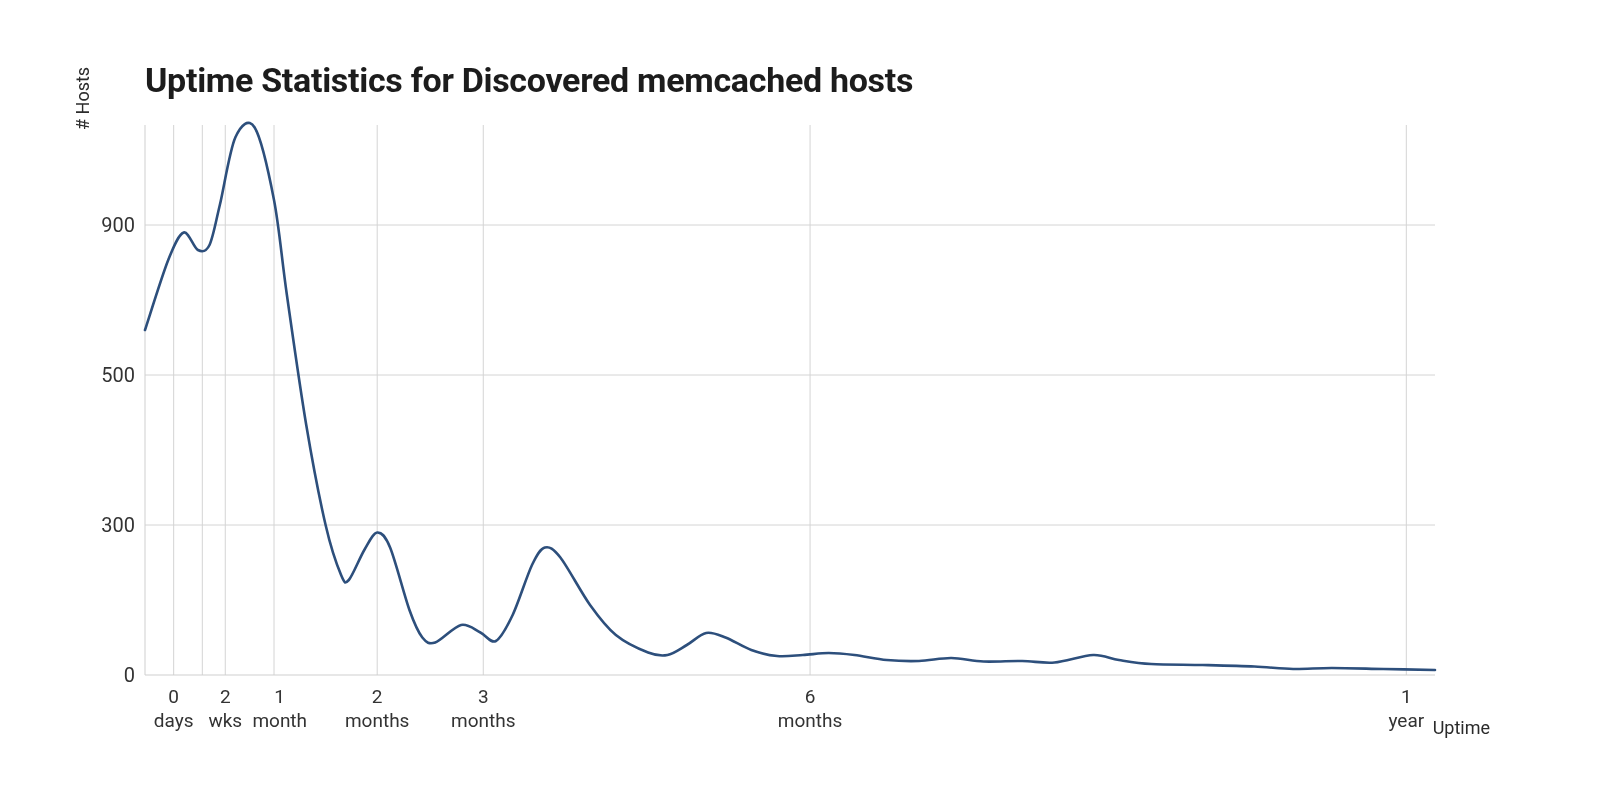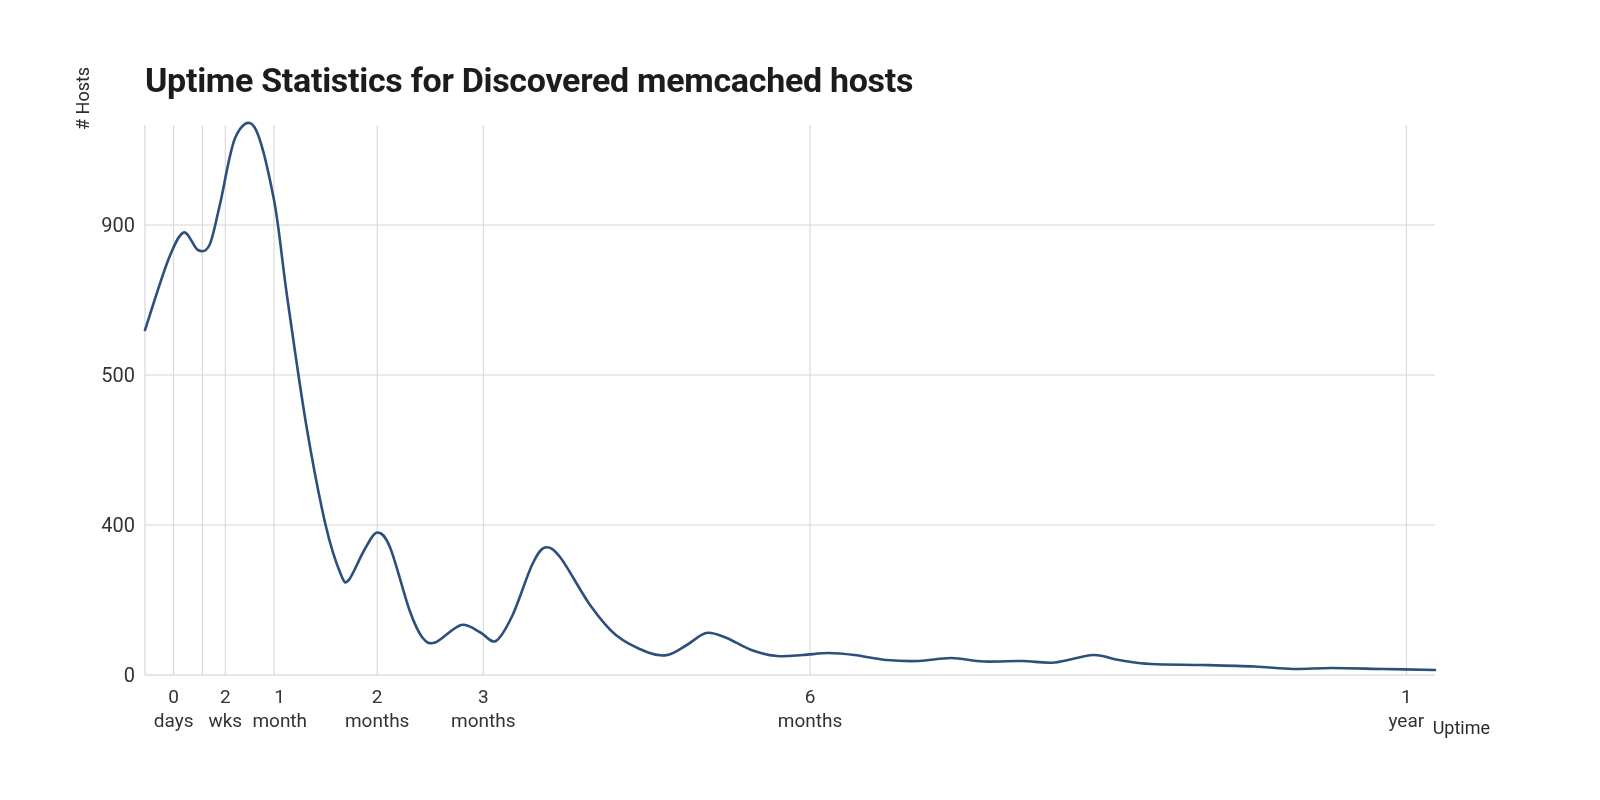--- a/index.html
+++ b/index.html
@@ -109,21 +109,21 @@
         <line x1="232.2" y1="0" x2="232.2" y2="550" class="grid-line"></line>
         <line x1="338.2638" y1="0" x2="338.2638" y2="550" class="grid-line"></line>
         <line x1="665.0595" y1="0" x2="665.0595" y2="550" class="grid-line"></line>
         <line x1="1261.3233" y1="0" x2="1261.3233" y2="550" class="grid-line"></line>
         <line x1="0" y1="0" x2="0" y2="550" class="axis-line"></line>
         <line x1="0" y1="550" x2="1290" y2="550" class="axis-line"></line>
         <path d="M 0 205 C 3.7152 193.8, 17.028 150.6, 23.22 135 C 29.412 119.4, 33.952799999999996 109.1, 38.699999999999996 107.5 C 43.447199999999995 105.9, 48.762 123, 52.89 125 C 57.018 127, 60.9912 127.2, 64.5 120 C 68.00880000000001 112.8, 70.69200000000001 97.2, 74.82000000000001 80 C 78.94800000000001 62.8, 84.72720000000001 24.9, 90.30000000000001 12.5 C 95.87280000000001 0.09999999999999964, 103.45800000000001 -7.5, 109.65 2.5 C 115.842 12.5, 123.84 48.2, 129 75 C 134.16 101.8, 136.74 134, 141.9 170 C 147.06 206, 155.058 263.2, 161.25 300 C 167.442 336.8, 175.02720000000002 376, 180.60000000000002 400 C 186.17280000000002 424, 192.3648 441.2, 196.07999999999998 450 C 199.79519999999997 458.8, 200.10479999999998 459, 203.82 455 C 207.5352 451, 214.75920000000002 432.6, 219.3 425 C 223.8408 417.4, 228.072 407.9, 232.2 407.5 C 236.32799999999997 407.1, 239.94 410.1, 245.1 422.5 C 250.26 434.9, 259.28999999999996 470.6, 264.45 485 C 269.61 499.4, 273.22200000000004 507.3, 277.35 512.5 C 281.478 517.7, 284.058 519.5, 290.25 517.5 C 296.442 515.5, 308.826 501.6, 316.05 500 C 323.274 498.4, 329.8272 504.94, 335.40000000000003 507.5 C 340.97280000000006 510.06, 345.7200000000001 518.8, 350.88000000000005 516 C 356.04 513.2, 361.8708 502.16, 367.65 490 C 373.4292 477.84, 381.84 450.8, 387 440 C 392.16 429.2, 395.3592 423.7, 399.9 422.5 C 404.44079999999997 421.3, 408.156 423.3, 415.38 432.5 C 422.604 441.7, 436.17479999999995 467.6, 445.04999999999995 480 C 453.92519999999996 492.4, 461.56199999999995 502.4, 470.84999999999997 510 C 480.138 517.6, 494.844 524.3, 503.1 527.5 C 511.35600000000005 530.7, 516.258 531.2, 522.45 530 C 528.642 528.8, 535.608 523.52, 541.8 520 C 547.992 516.48, 554.958 509.2, 561.15 508 C 567.342 506.8, 573.276 509.78, 580.5 512.5 C 587.724 515.22, 598.044 522.04, 606.3 525 C 614.5559999999999 527.96, 623.844 530.2, 632.1 531 C 640.356 531.8, 649.644 530.48, 657.9 530 C 666.156 529.52, 675.4440000000001 528, 683.7 528 C 691.956 528, 700.2120000000001 528.88, 709.5000000000001 530 C 718.7880000000001 531.12, 731.43 534.04, 741.7499999999999 535 C 752.0699999999998 535.96, 763.68 536.32, 774 536 C 784.32 535.68, 795.93 532.92, 806.25 533 C 816.57 533.08, 827.148 536.02, 838.5 536.5 C 849.852 536.98, 865.8480000000001 535.84, 877.2 536 C 888.552 536.16, 898.098 538.46, 909.4499999999999 537.5 C 920.8019999999999 536.54, 937.8299999999999 530.4, 948.15 530 C 958.47 529.6, 964.662 533.56, 973.95 535 C 983.238 536.44, 992.7840000000001 538.2, 1006.2 539 C 1019.616 539.8, 1041.288 539.6, 1057.8 540 C 1074.312 540.4, 1094.952 540.86, 1109.4 541.5 C 1123.8480000000002 542.14, 1135.716 543.76, 1148.1 544 C 1160.484 544.24, 1172.3519999999999 543, 1186.8 543 C 1201.248 543, 1221.888 543.68, 1238.3999999999999 544 C 1254.9119999999998 544.32, 1281.744 544.84, 1290 545" class="data-line"></path>
       </svg>
   </div>
 <div class="y-tick" style="top: 655px;">0</div>
-    <div class="y-tick" style="top: 505px;">400</div>
+    <div class="y-tick" style="top: 505px;">300</div>
     <div class="y-tick" style="top: 355px;">500</div>
     <div class="y-tick" style="top: 205px;">900</div>
     <div class="x-tick" style="left: 173.664px;">0
 days</div>
     <div class="x-tick" style="left: 225.264px;">2
 wks</div>
     <div class="x-tick" style="left: 279.728px;">1
 month</div>
     <div class="x-tick" style="left: 377.2px;">2
 months</div>

